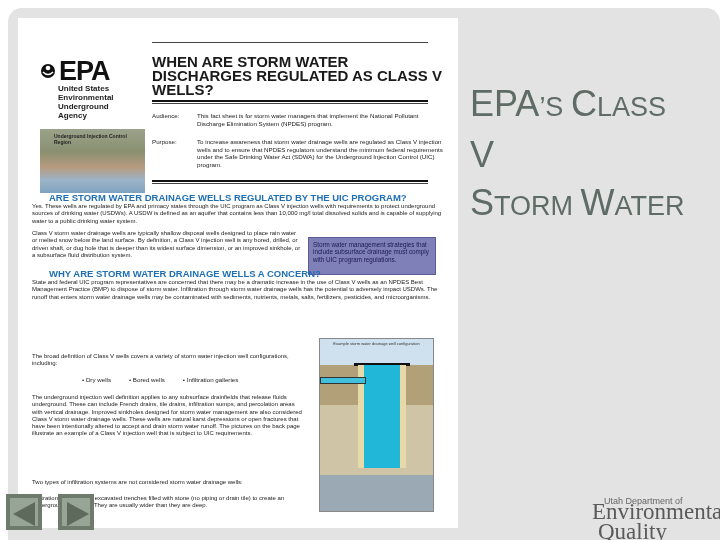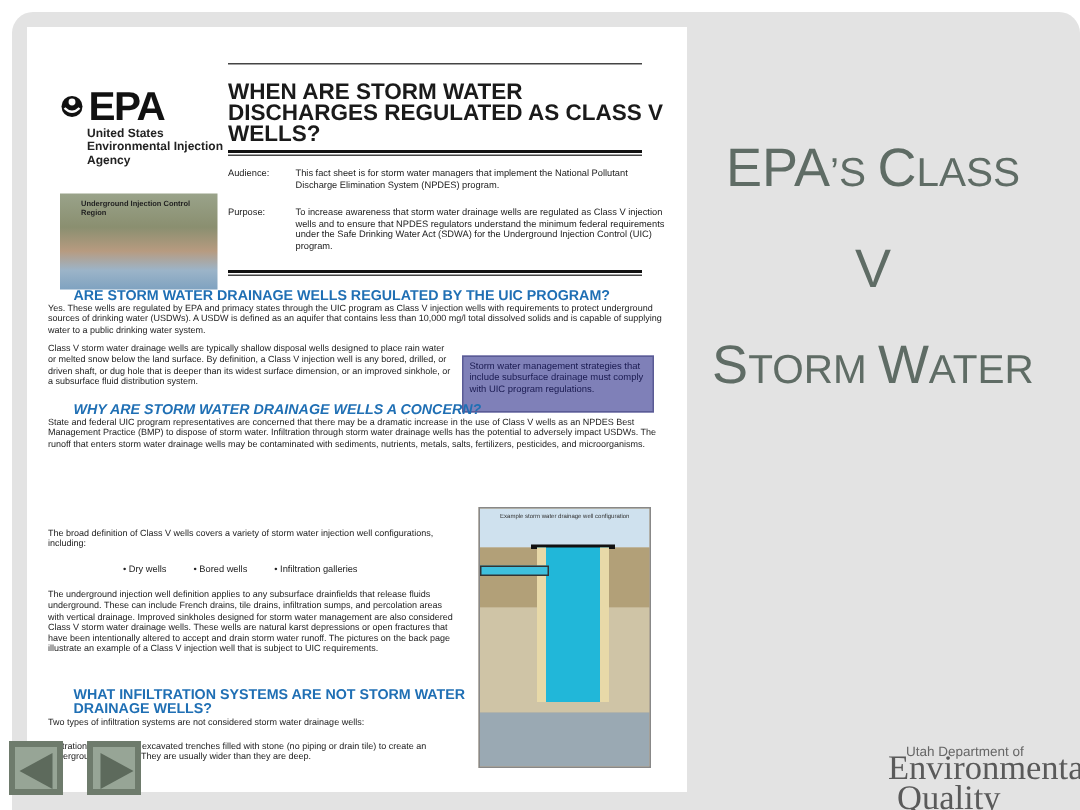--- a/index.html
+++ b/index.html
@@ -25,21 +25,21 @@
   .bullets { position:absolute; left:80px; top:372px; width:300px; display:flex; gap:28px; font-size:6.2px; color:#222; }
   .well-diagram { position:absolute; left:301px; top:320px; width:113px; height:172px; background:#c4b497; border:1px solid #888; overflow:hidden; }
   .well-sky { position:absolute; left:0; top:0; width:100%; height:26px; background:#cfe1ee; }
   .well-sky .cap { font-size:4px; text-align:center; color:#333; padding-top:2px; }
   .well-soil1 { position:absolute; left:0; top:26px; width:100%; height:40px; background:#b2a078; }
   .well-soil2 { position:absolute; left:0; top:66px; width:100%; height:70px; background:#cfc4a6; }
   .well-rock { position:absolute; left:0; top:136px; width:100%; height:36px; background:#9aa9b3; }
   .well-shaft { position:absolute; left:38px; top:26px; width:36px; height:103px; background:#21b7d9; border-left:6px solid #e8d9a8; border-right:6px solid #e8d9a8; }
   .well-pipe { position:absolute; left:0; top:38px; width:44px; height:5px; background:#3fc0dd; border:1px solid #333; }
   .well-cover { position:absolute; left:34px; top:24px; width:56px; height:3px; background:#111; }
-  .slide-title { position:absolute; left:470px; top:80px; width:224px; text-align:center; color:#5f6c65; font-family:"Liberation Sans", sans-serif; font-size:36px; line-height:64px; font-weight:normal; letter-spacing:0px; }
+  .slide-title { position:absolute; left:470px; top:80px; width:224px; text-align:left; color:#5f6c65; font-family:"Liberation Sans", sans-serif; font-size:36px; line-height:48px; font-weight:normal; letter-spacing:0px; }
   .slide-title .sc { font-size:27px; }
   .deq { position:absolute; left:592px; top:496px; color:#5a5a5a; font-family:"Liberation Serif", serif; }
   .deq .u { position:absolute; left:12px; top:0; font-size:9px; font-family:"Liberation Sans", sans-serif; white-space:nowrap; color:#666; }
   .deq .e { position:absolute; left:0; top:5px; font-size:23px; line-height:22px; white-space:nowrap; }
   .deq .q { position:absolute; left:6px; top:25px; font-size:23px; line-height:22px; white-space:nowrap; }
   .nav-btn { position:absolute; top:494px; width:36px; height:36px; background:#97a596; border:4px solid #6e7b6c; box-sizing:border-box; }
   .nav-prev { left:6px; }
   .nav-next { left:58px; }
   .tri-l { position:absolute; left:3px; top:4px; width:0; height:0; border-top:12px solid transparent; border-bottom:12px solid transparent; border-right:22px solid #5d6a5c; }
   .tri-r { position:absolute; left:5px; top:4px; width:0; height:0; border-top:12px solid transparent; border-bottom:12px solid transparent; border-left:22px solid #5d6a5c; }
@@ -54,21 +54,21 @@
     <div class="epa-mark">
       <svg class="epa-flower" viewBox="0 0 16 16">
         <circle cx="8" cy="8" r="7" fill="#111"></circle>
         <circle cx="8" cy="5" r="2.3" fill="#fff"></circle>
         <path d="M3 9 Q8 14 13 9" stroke="#fff" stroke-width="1.6" fill="none"></path>
       </svg>
       <span class="epa-letters">EPA</span>
     </div>
     <div class="epa-agency">
       <div>United States</div>
-      <div>Environmental Injection</div>
+      <div>Environmental Underground</div>
       <div>Agency</div>
     </div>
   </div>
 
   <div class="doc-photo">
     <span class="lbl">Underground Injection Control Region</span>
   </div>
 
   <div class="rule" style="left:134px;top:24px;width:276px;"></div>
   <div class="doc-title">WHEN ARE STORM WATER DISCHARGES REGULATED AS CLASS V WELLS?</div>
@@ -85,34 +85,33 @@
   </div>
   <div class="rule thick" style="left:134px;top:162px;width:276px;"></div>
   <div class="rule" style="left:134px;top:165px;width:276px;"></div>
 
   <div class="h-blue" style="top:175px;width:420px;">ARE STORM WATER DRAINAGE WELLS REGULATED BY THE UIC PROGRAM?</div>
   <div class="body-txt" style="top:185px;width:412px;">Yes. These wells are regulated by EPA and primacy states through the UIC program as Class V injection wells with requirements to protect underground sources of drinking water (USDWs). A USDW is defined as an aquifer that contains less than 10,000 mg/l total dissolved solids and is capable of supplying water to a public drinking water system.</div>
 
   <div class="body-txt" style="top:212px;width:270px;">Class V storm water drainage wells are typically shallow disposal wells designed to place rain water or melted snow below the land surface. By definition, a Class V injection well is any bored, drilled, or driven shaft, or dug hole that is deeper than its widest surface dimension, or an improved sinkhole, or a subsurface fluid distribution system.</div>
   <div class="callout">Storm water management strategies that include subsurface drainage must comply with UIC program regulations.</div>
 
-  <div class="h-blue" style="top:251px;width:420px;font-style:italic;">WHY ARE STORM WATER DRAINAGE WELLS A CONCERN?</div>
+  <div class="h-blue" style="top:251px;width:420px;">WHY ARE STORM WATER DRAINAGE WELLS A CONCERN?</div>
   <div class="body-txt" style="top:261px;width:412px;">State and federal UIC program representatives are concerned that there may be a dramatic increase in the use of Class V wells as an NPDES Best Management Practice (BMP) to dispose of storm water. Infiltration through storm water drainage wells has the potential to adversely impact USDWs. The runoff that enters storm water drainage wells may be contaminated with sediments, nutrients, metals, salts, fertilizers, pesticides, and microorganisms.</div>
 
   <div class="body-txt" style="top:335px;width:270px;">The broad definition of Class V wells covers a variety of storm water injection well configurations, including:</div>
 
   <div class="bullets" style="left:64px;top:358px;width:230px;gap:18px;">
     <span>• Dry wells</span>
     <span>• Bored wells</span>
     <span>• Infiltration galleries</span>
   </div>
 
   <div class="body-txt" style="top:376px;width:272px;">The underground injection well definition applies to any subsurface drainfields that release fluids underground. These can include French drains, tile drains, infiltration sumps, and percolation areas with vertical drainage. Improved sinkholes designed for storm water management are also considered Class V storm water drainage wells. These wells are natural karst depressions or open fractures that have been intentionally altered to accept and drain storm water runoff. The pictures on the back page illustrate an example of a Class V injection well that is subject to UIC requirements.</div>
 
-  <div class="h-blue" style="top:441px;width:270px;">WHAT INFILTRATION SYSTEMS ARE NOT STORM WATER DRAINAGE WELLS?</div>
   <div class="body-txt" style="top:461px;width:272px;">Two types of infiltration systems are not considered storm water drainage wells:</div>
   <div class="body-txt" style="top:477px;width:272px;">Infiltration trenches are excavated trenches filled with stone (no piping or drain tile) to create an underground reservoir. They are usually wider than they are deep.</div>
 
   <div class="well-diagram">
     <div class="well-sky">
         <div class="cap">Example storm water drainage well configuration</div>
       </div>
     <div class="well-soil1"></div>
     <div class="well-soil2"></div>
     <div class="well-rock"></div>

